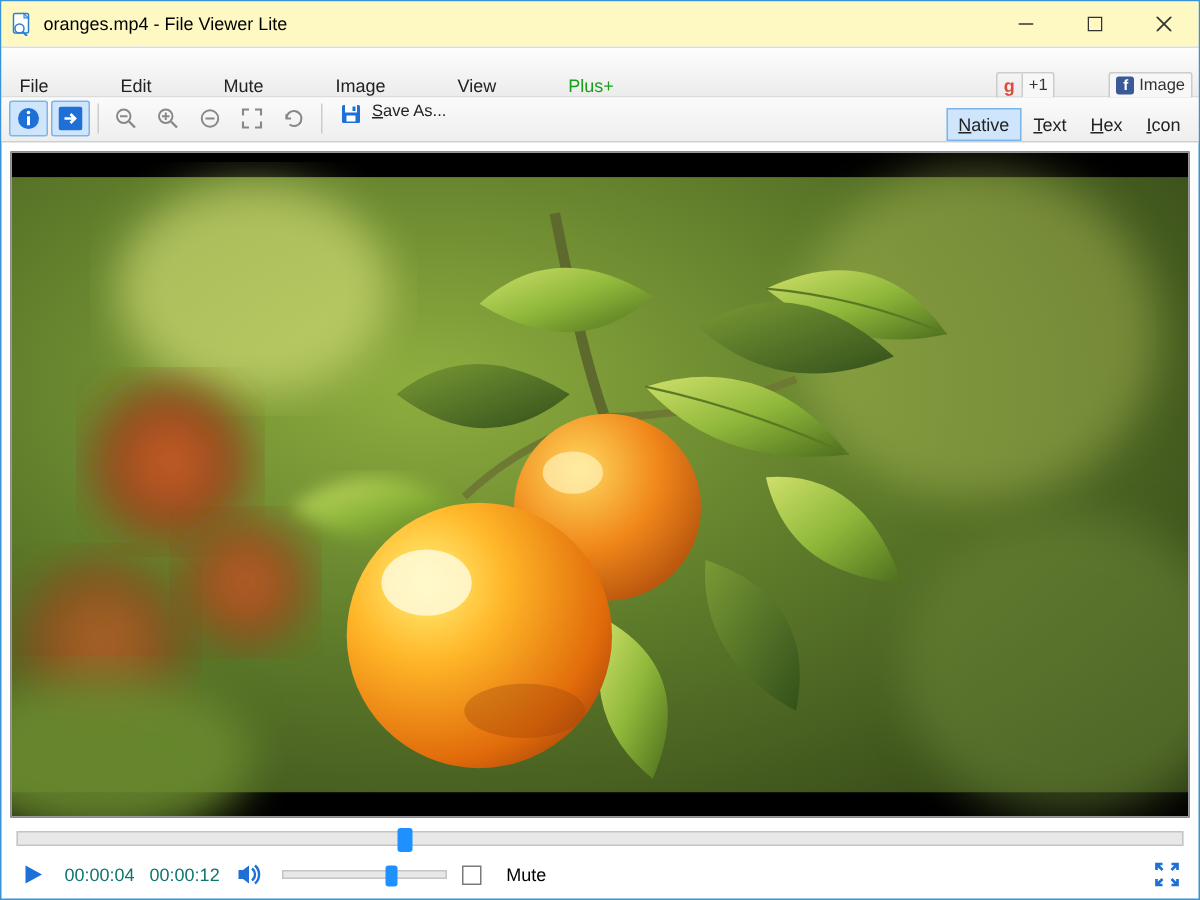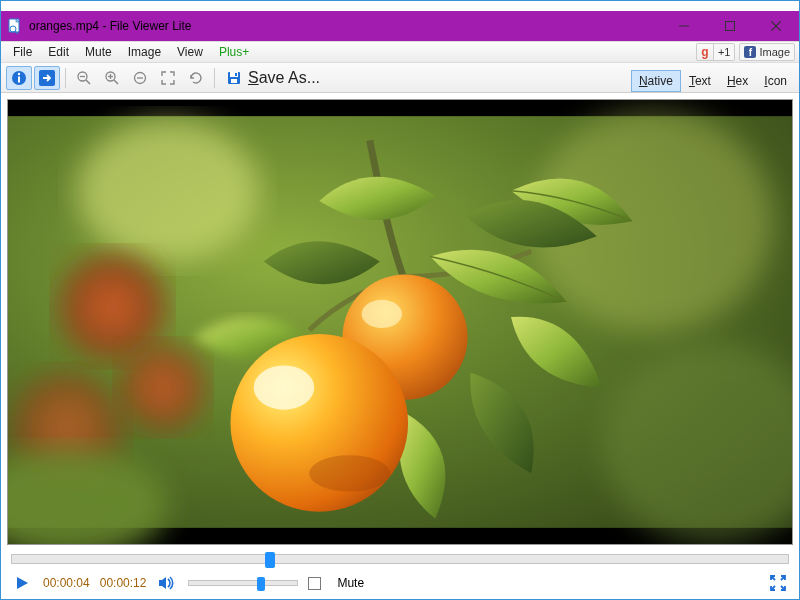--- a/index.html
+++ b/index.html
@@ -1,52 +1,52 @@
 <!DOCTYPE html>
 <html><head>
 <meta charset="utf-8">
 <style>
   * { box-sizing: border-box; margin:0; padding:0; font-family: "Segoe UI", Tahoma, sans-serif; }
   html,body { width:800px; height:600px; overflow:hidden; background:#fff; }
   .window { width:800px; height:600px; display:flex; flex-direction:column; border:1px solid #3a93d6; }
-  .titlebar { height:30px; background:#a21caf; display:flex; align-items:center; padding-left:6px; color:#000; font-size:12px;margin-top:10px;}
+  .titlebar { height:30px; background:#fef9c3; display:flex; align-items:center; padding-left:6px; color:#000; font-size:12px;}
   .titlebar .app-icon { width:16px; height:16px; margin-right:6px; }
   .titlebar .title { flex:0 0 auto; }
   .titlebar .spacer { flex:1; }
   .winbtn { width:46px; height:30px; display:flex; align-items:center; justify-content:center; cursor:default; }
   .winbtn svg { stroke:#333; }
-  .menubar { height:22px; background:linear-gradient(#fdfdfd,#ececec); border-top:1px solid #dcdcdc; border-bottom:1px solid #dcdcdc; display:flex; align-items:center; padding:0 4px; font-size:12px; }
+  .menubar { height:22px; background:linear-gradient(#fdfdfd,#ececec); border-top:1px solid #dcdcdc; border-bottom:1px solid #dcdcdc; display:flex; padding:16px 4px; font-size:12px;gap:32px; }
   .menubar .menu { padding:2px 8px; cursor:default; color:#222;}
   .menubar .plus { color:#1a9e1a; font-weight:normal; }
   .menubar .gap { flex:1; }
   .gplus { display:flex; align-items:center; margin-right:4px; border:1px solid #ccc; border-radius:2px; overflow:hidden; height:18px; }
   .gplus .g { width:16px; height:16px; display:flex; align-items:center; justify-content:center; color:#dd4b39; font-weight:bold; font-size:12px; }
   .gplus .p1 { background:#f7f7f7; padding:0 4px; font-size:11px; color:#333; border-left:1px solid #ccc; height:100%; display:flex; align-items:center; }
   .fblike { display:flex; align-items:center; border:1px solid #ccc; border-radius:2px; height:18px; padding:0 4px; gap:3px; background:#f7f7f7; font-size:11px; color:#333;}
   .fblike .f { width:12px; height:12px; background:#3b5998; color:#fff; display:flex; align-items:center; justify-content:center; font-size:10px; font-weight:bold; border-radius:2px;}
   .toolbar { height:30px; background:linear-gradient(#fbfbfb,#eee); border-bottom:1px solid #cfcfcf; display:flex; align-items:center; padding:0 4px; gap:0;}
   .tbtn { width:26px; height:24px; display:flex; align-items:center; justify-content:center; border:1px solid transparent; border-radius:2px; margin:0 1px; cursor:default;}
   .tbtn.active { background:#cfe5fb; border-color:#7fb5e6; }
   .sep { width:1px; height:20px; background:#ccc; margin:0 4px; }
-  .saveas { display:flex; align-items:center; gap:6px; padding:0 6px; height:24px; border:1px solid transparent; border-radius:2px; font-size:16px; cursor:default;}
+  .saveas { display:flex; gap:6px; padding:0 6px; height:24px; border:1px solid transparent; border-radius:2px; font-size:11px; cursor:default;}
   .saveas .lbl { color:#222; }
   .saveas .lbl u { text-decoration:underline; }
   .toolbar .gap { flex:1; }
   .view-tabs { display:flex; align-items:flex-end; gap:0; font-size:12px; height:100%; }
   .view-tab { padding:3px 7px; border:1px solid transparent; cursor:default; color:#222; }
   .view-tab.active { background:#cfe5fb; border-color:#7fb5e6;}
   .view-tab u { text-decoration:underline;}
   .video-area { flex:1; background:#000; display:flex; align-items:center; justify-content:center; margin:6px; border:1px solid #999; }
   .video-area svg { width:100%; height:100%; display:block;}
   .progress-row { height:16px; display:flex; align-items:center; padding:0 10px; }
   .progress-bar { flex:1; height:10px; background:#e8e8e8; border:1px solid #c4c4c4; position:relative; }
   .progress-knob { position:absolute; top:-3px; width:10px; height:16px; background:#1e90ff; border-radius:2px; }
   .controls { height:32px; display:flex; align-items:center; padding:0 10px; gap:10px; font-size:12px; }
   .cbtn { width:22px; height:22px; display:flex; align-items:center; justify-content:center; cursor:default;}
-  .time { color:#a16207; }
+  .time { color:#0f766e; }
   .vol-slider { width:110px; height:6px; background:#e8e8e8; border:1px solid #c4c4c4; position:relative; }
   .vol-knob { position:absolute; top:-4px; width:8px; height:14px; background:#1e90ff; border-radius:2px; }
   .mute-wrap { display:flex; align-items:center; gap:16px; cursor:default;}
   .checkbox { width:13px; height:13px; border:1px solid #7a7a7a; background:#fff; }
   .controls .gap { flex:1; }
 </style>
 </head>
 <body>
 
 <div class="window">

